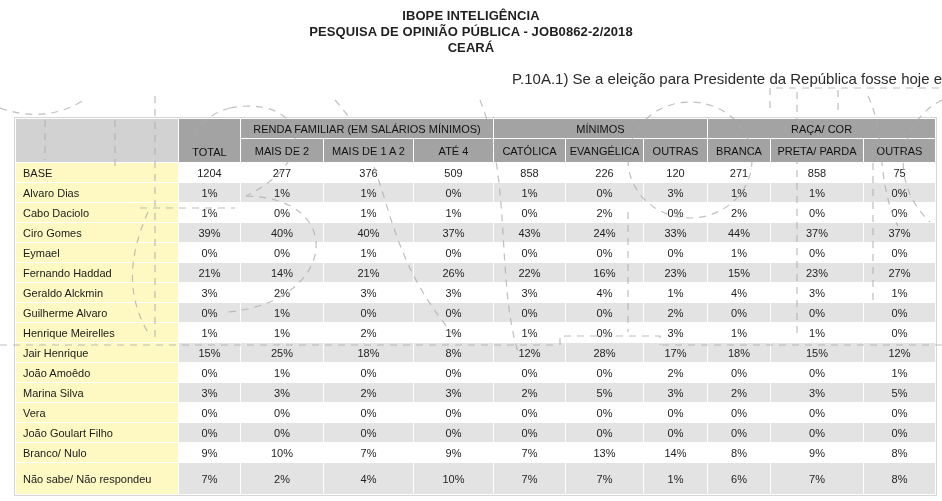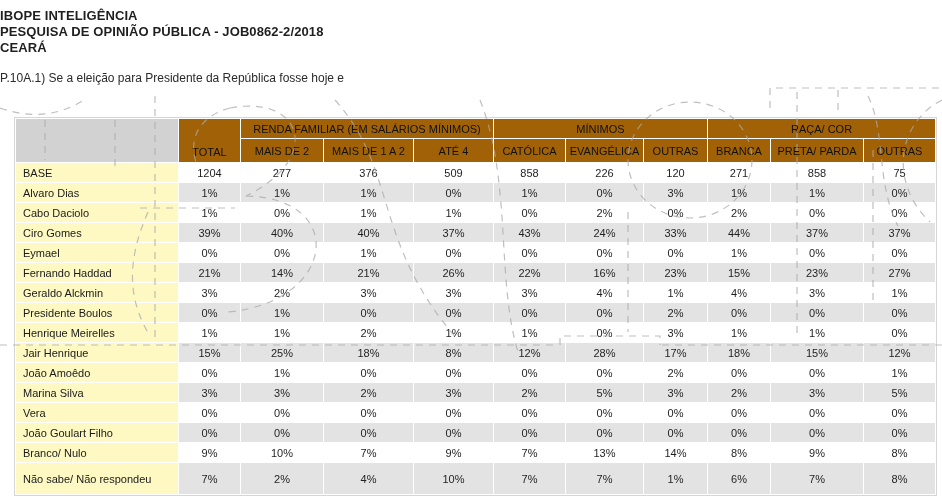--- a/index.html
+++ b/index.html
@@ -8,29 +8,30 @@
     background: #ffffff;
     font-family: "Liberation Sans", sans-serif;
     color: #1f1f1f;
     overflow: hidden;
     position: relative;
   }
   .page { position: relative; width: 942px; height: 501px; }
 
   .titles {
     padding-top: 8px;
+    text-align: center;
     font-weight: bold;
     font-size: 13px;
     line-height: 16px;
     letter-spacing: 0.1px;
   }
   .question {
     margin-top: 13px;
-    text-align: left;
-    font-size: 12px;
+    text-align: right;
+    font-size: 15px;
     line-height: 19px;
     color: #2a2a2a;
   }
 
   table.results {
     position: absolute;
     left: 15px; top: 118px;
     width: 920px;
     border-collapse: collapse;
     table-layout: fixed;
@@ -45,21 +46,21 @@
     font-size: 11px;
     font-weight: normal;
   }
   tr.group-row { height: 20px; }
   tr.sub-row { height: 24px; }
   tr.data-row { height: 20px; }
   tr.data-row.tall { height: 32px; }
 
   .corner { background: #d2d2d2; }
   .headcell {
-    background: #a16207;
+    background: #a3a3a3;
     font-weight: bold;
     font-size: 10.5px;
     color: #111;
     margin-left: 48px;
   }
   .total-head { vertical-align: bottom; padding-bottom: 4px !important; }
   .rowlabel {
     background: #fef9c3;
     text-align: left !important;
     padding-left: 7px !important;
@@ -211,21 +212,21 @@
           <td>3%</td>
           <td>3%</td>
           <td>3%</td>
           <td>4%</td>
           <td>1%</td>
           <td>4%</td>
           <td>3%</td>
           <td>1%</td>
         </tr>
         <tr class="data-row shade">
-          <th class="rowlabel" scope="row">Presidente Boulos</th>
+          <th class="rowlabel" scope="row">Guilherme Alvaro</th>
           <td>0%</td>
           <td>1%</td>
           <td>0%</td>
           <td>0%</td>
           <td>0%</td>
           <td>0%</td>
           <td>2%</td>
           <td>0%</td>
           <td>0%</td>
           <td>0%</td>

